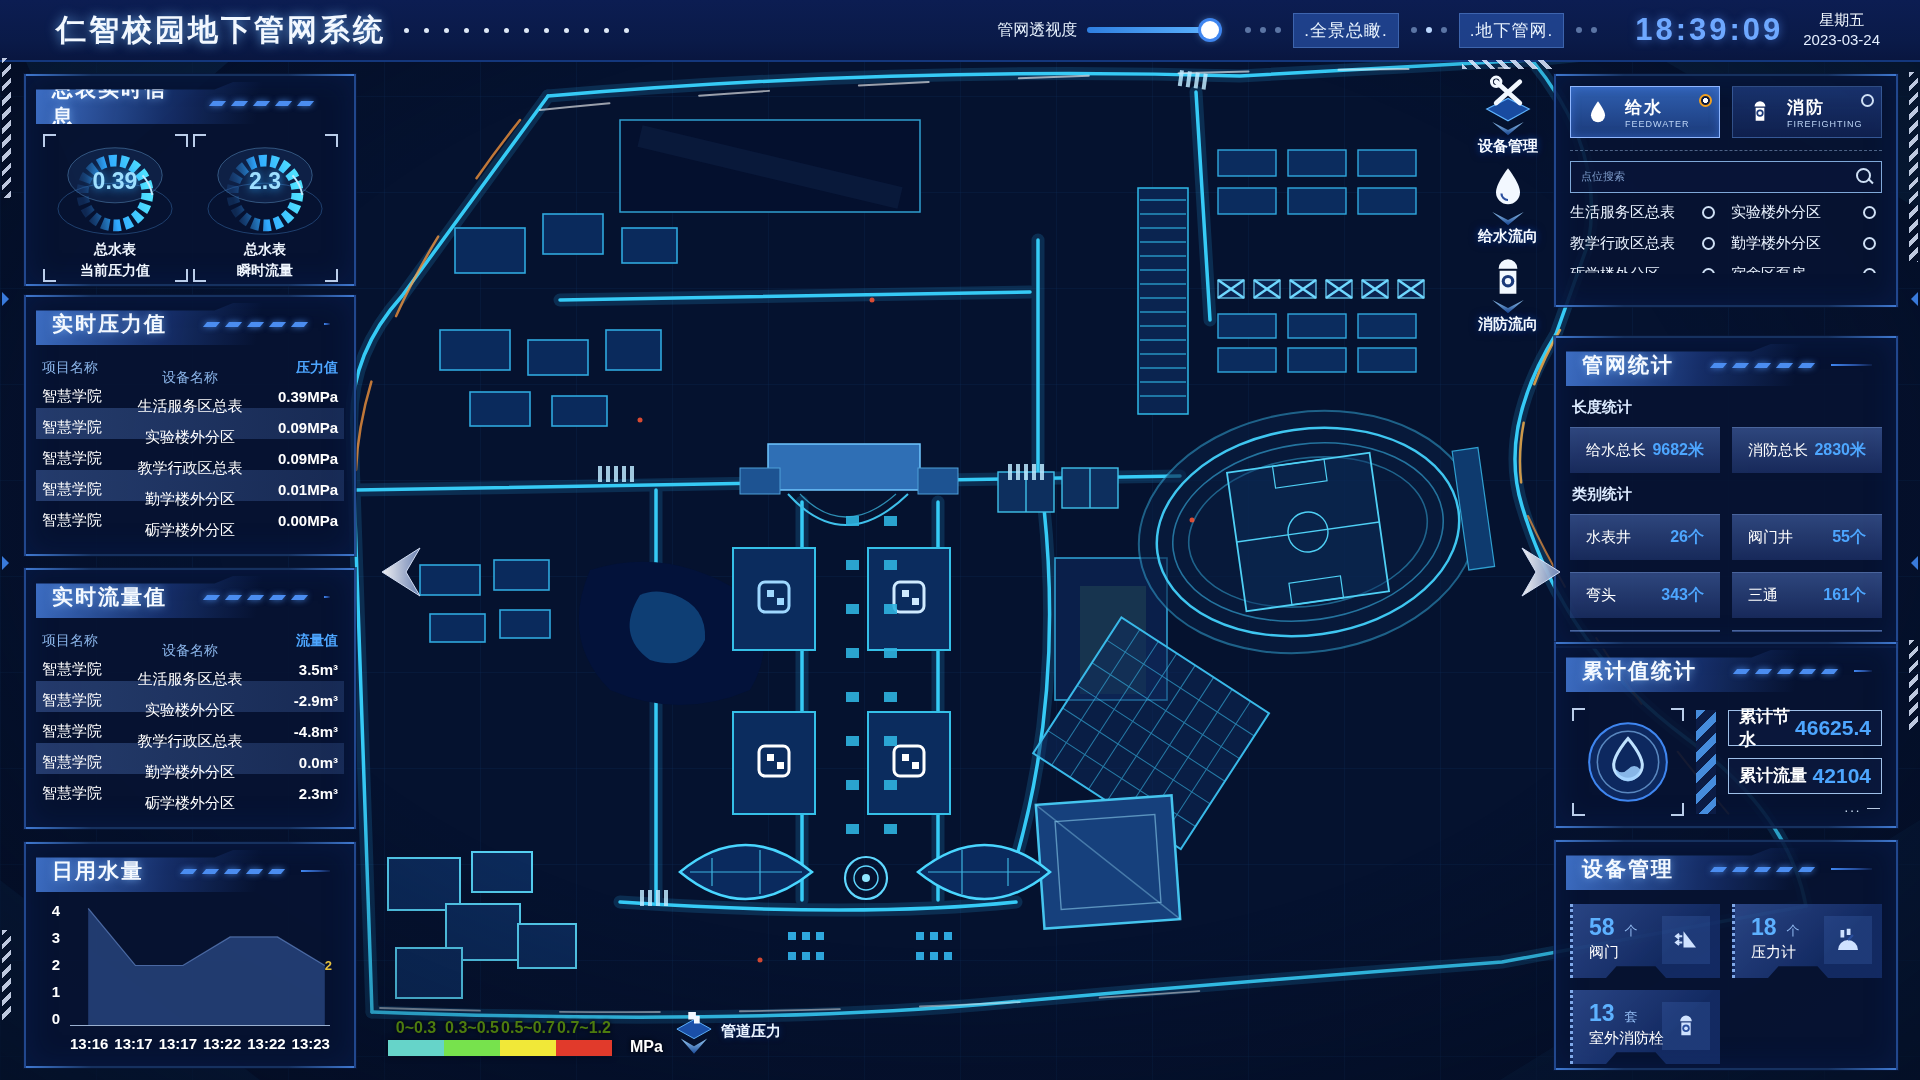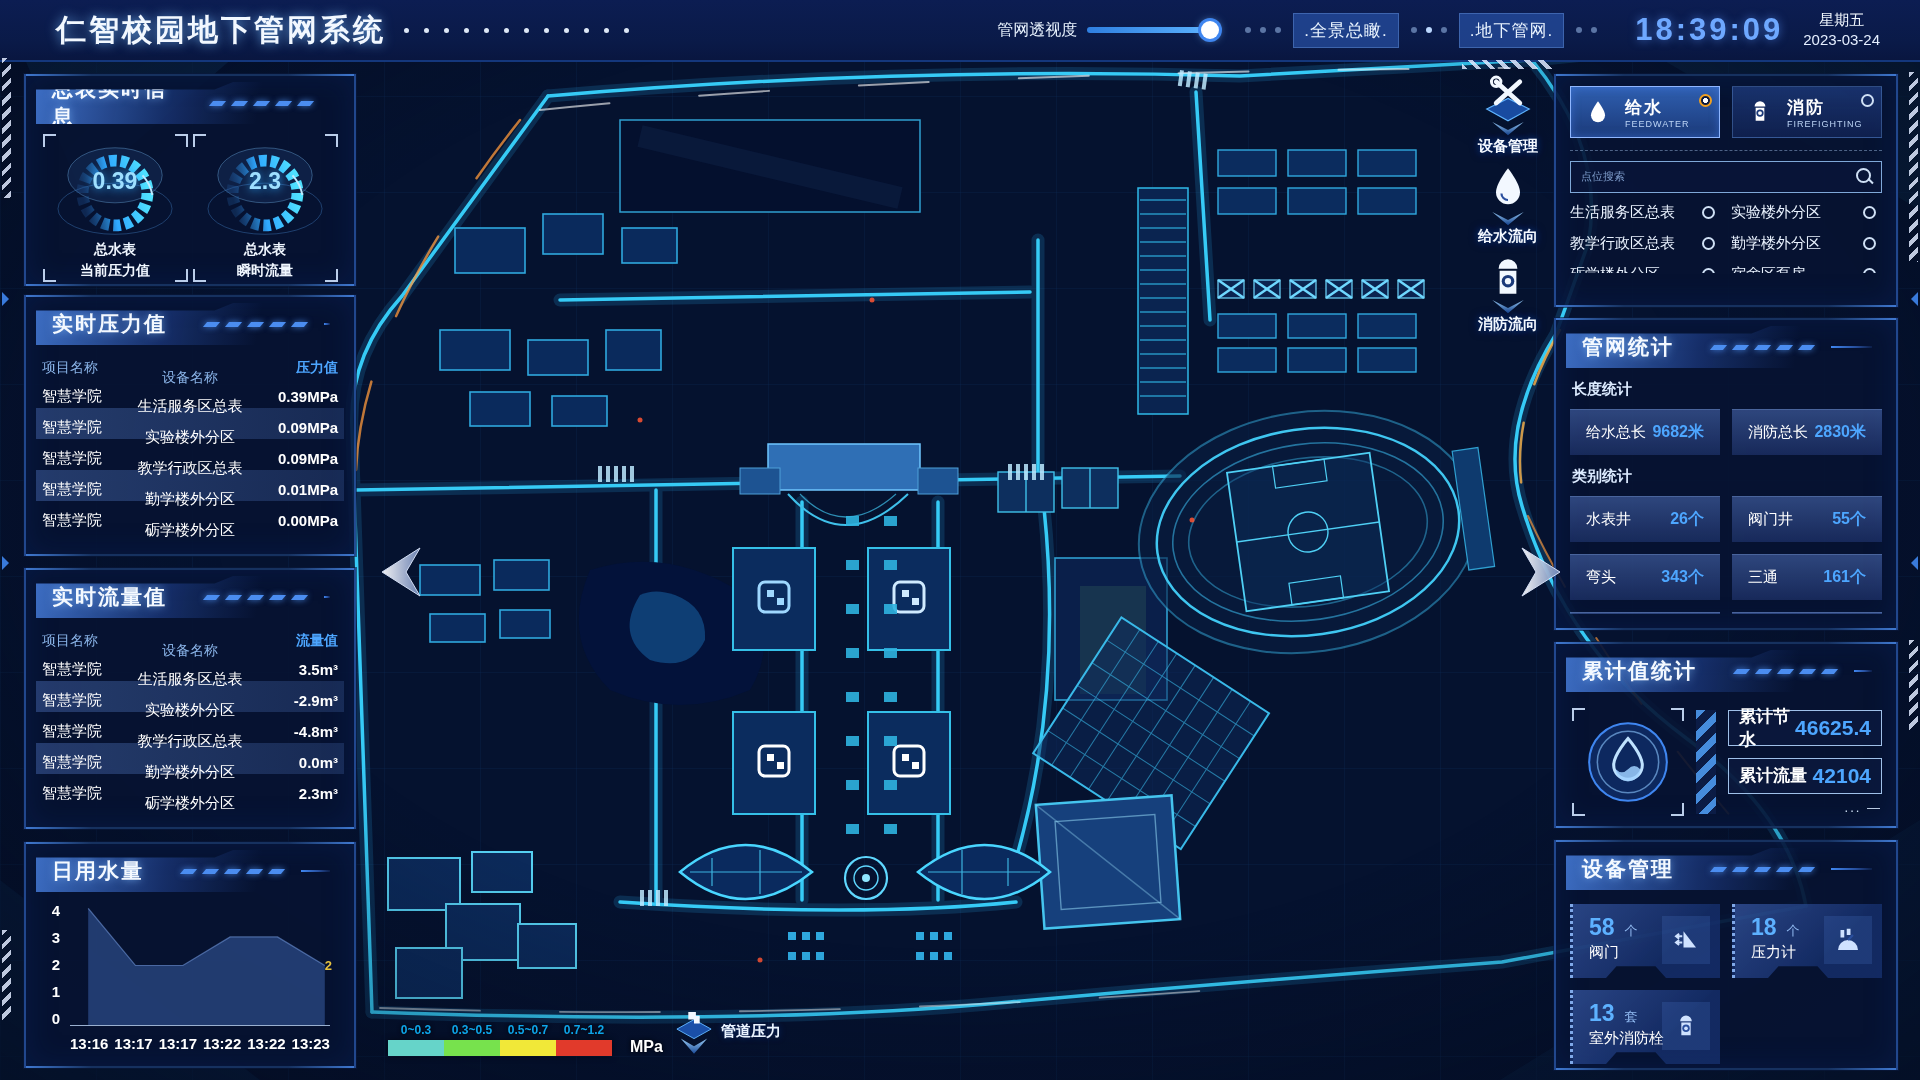--- a/index.html
+++ b/index.html
@@ -155,21 +155,21 @@
     display:flex;align-items:center;justify-content:center;background:rgba(90,140,230,.18);}
 
   
   .toolcol{position:absolute;left:1466px;top:70px;width:84px;display:flex;flex-direction:column;
     align-items:center;gap:2px;}
   .tool{display:flex;flex-direction:column;align-items:center;cursor:pointer;margin-bottom:6px;}
   .tool .tlabel{font-size:15px;font-weight:bold;color:#f4f9ff;text-shadow:0 0 6px #0a2a6e,0 0 10px #0a2a6e;margin-top:1px;}
   .navarrow{position:absolute;top:546px;width:46px;height:52px;cursor:pointer;opacity:.95;}
   .legend{position:absolute;left:388px;top:1006px;display:flex;align-items:flex-end;gap:0;}
   .legbars{display:flex;flex-direction:column;}
-  .leglabels{display:flex;font-size:12px;font-weight:bold;color:#0ea5e9;text-shadow:0 0 4px #000;}
+  .leglabels{display:flex;font-size:16px;font-weight:bold;color:#4d7c0f;text-shadow:0 0 4px #000;}
   .leglabels span{width:56px;text-align:center;}
   .legbar{display:flex;height:16px;margin-top:3px;box-shadow:0 0 6px rgba(0,0,0,.5);}
   .legbar i{width:56px;height:16px;}
   .legunit{font-size:16px;font-weight:bold;color:#fff;margin:0 12px 0 18px;text-shadow:0 0 4px #000;}
   .marker{display:flex;align-items:center;gap:8px;margin-bottom:0;}
   .marker .mlabel{font-size:15px;font-weight:bold;color:#eaf4ff;text-shadow:0 0 6px #0a2a6e;}
 
   
   .zig{position:absolute;width:9px;background:repeating-linear-gradient(135deg,#dfe9ff 0 4px,transparent 4px 10px);opacity:.85;}
   .zig.h{height:9px;width:90px;background:repeating-linear-gradient(45deg,#dfe9ff 0 4px,transparent 4px 10px);}
@@ -780,21 +780,21 @@
             <span class="pr"></span>
           </div>
         <div class="point">
             <span>宿舍区泵房</span>
             <span class="pr"></span>
           </div>
       </div>
     </div>
   </section>
 
-  <section class="sec" style="left:1554px;top:318px;width:344px;height:312px;">
+  <section class="sec" style="left:1554px;top:336px;width:344px;height:312px;">
     <div class="sec-head">
         <span class="sec-title">管网统计</span>
       <span class="slashes">
           <i></i>
           <i></i>
           <i></i>
           <i></i>
           <i></i>
         </span>
         <span class="head-line"></span>

